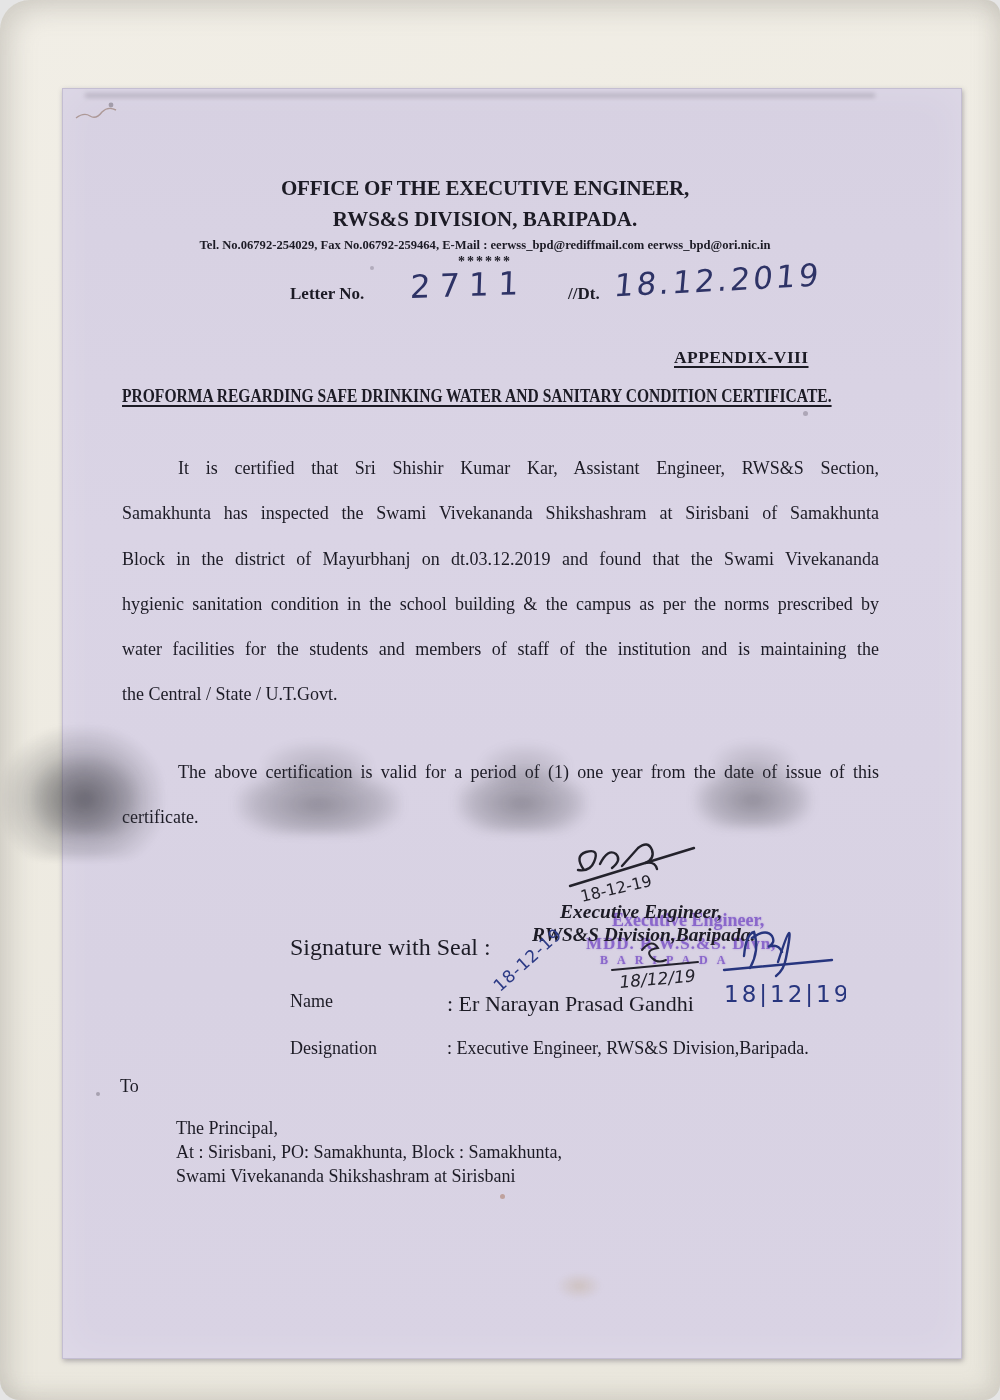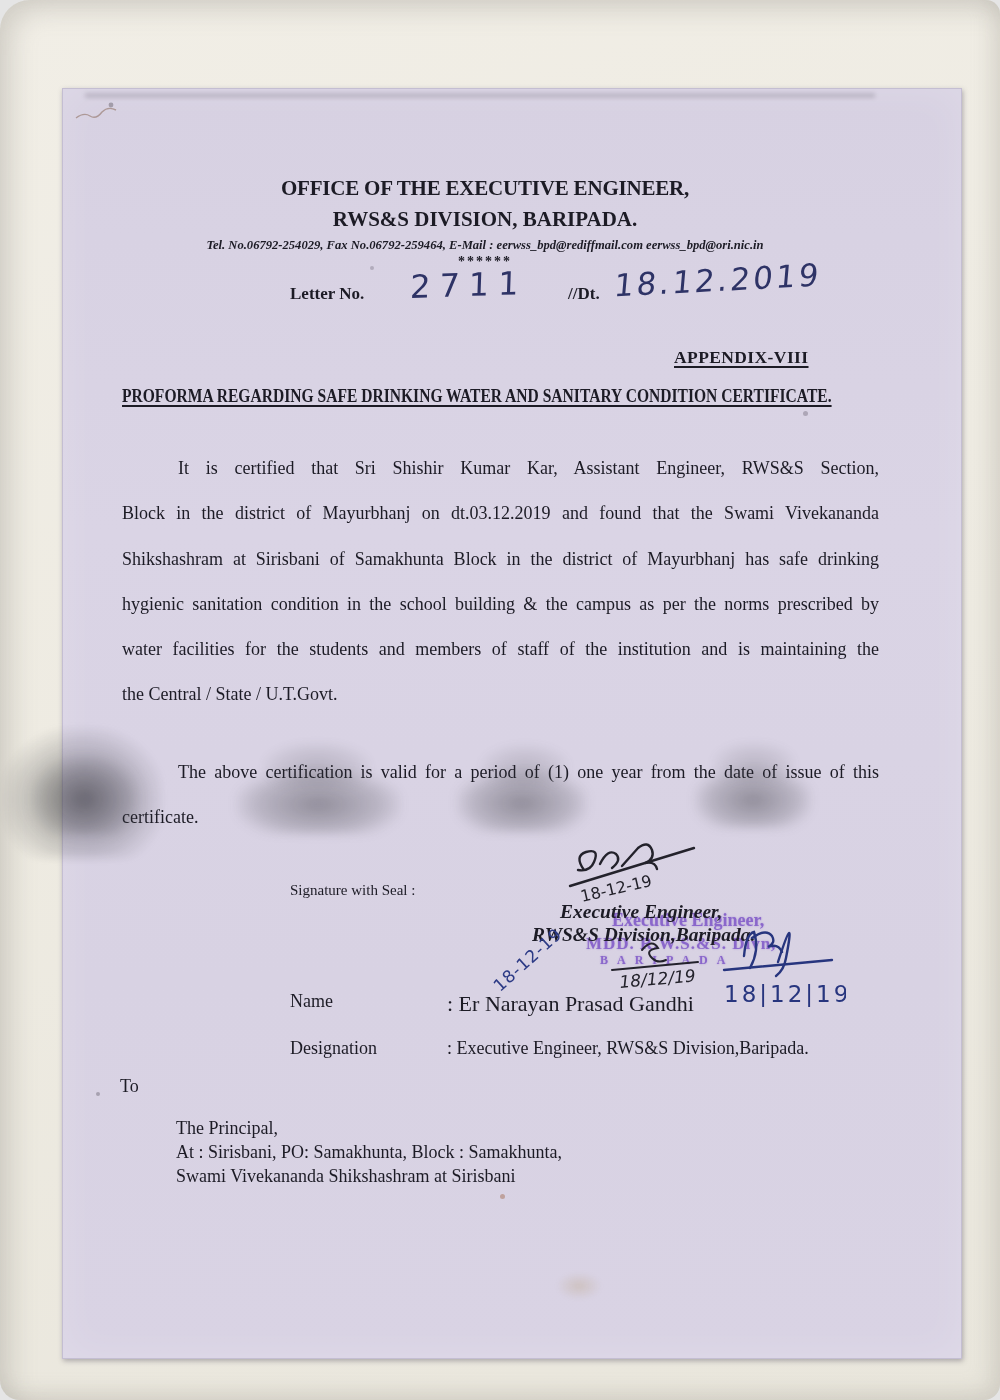--- a/index.html
+++ b/index.html
@@ -43,56 +43,56 @@
   <div class="abs" style="left:85px;top:93px;width:790px;height:5px;background:#57525e;opacity:.22;filter:blur(2px);"></div>
 
   <svg class="abs" style="left:70px;top:88px;" width="60" height="40">
     <path d="M6 30 q8 -6 14 -2 t12 -4 q6 -6 14 -2" stroke="#8a6a5a" stroke-width="1.4" fill="none" opacity=".55"></path>
     <circle cx="41" cy="17" r="2.4" fill="#6b6570" opacity=".5"></circle>
   </svg>
 
   <div class="abs center" style="left:130px;top:176px;width:710px;">
     <div class="ink bold" style="font-size:21px;letter-spacing:-0.2px;">OFFICE OF THE EXECUTIVE ENGINEER,</div>
     <div class="ink bold" style="font-size:21px;margin-top:6px;">RWS&amp;S DIVISION, BARIPADA.</div>
-    <div class="ink bold" style="font-size:12.6px;margin-top:6px;white-space:nowrap;font-style:italic;">Tel. No.06792-254029, Fax No.06792-259464, E-Mail : eerwss_bpd@rediffmail.com eerwss_bpd@ori.nic.in</div>
+    <div class="ink bold" style="font-size:12.6px;margin-top:6px;white-space:nowrap;">Tel. No.06792-254029, Fax No.06792-259464, E-Mail : eerwss_bpd@rediffmail.com eerwss_bpd@ori.nic.in</div>
     <div class="ink bold" style="font-size:14px;letter-spacing:2px;margin-top:1px;">******</div>
   </div>
 
   <div class="abs ink bold" style="left:290px;top:284px;font-size:17px;">Letter No.</div>
   <div class="abs hand" style="left:410px;top:266px;font-size:32px;letter-spacing:9px;transform:rotate(-2deg) skewX(-4deg);">2711</div>
   <div class="abs ink bold" style="left:568px;top:284px;font-size:17px;">//Dt.</div>
   <div class="abs hand" style="left:614px;top:262px;font-size:31px;letter-spacing:3px;transform:rotate(-3deg) skewX(-8deg);">18.12.2019</div>
 
   <div class="abs ink bold u" style="left:674px;top:347px;font-size:17.5px;letter-spacing:.4px;">APPENDIX-VIII</div>
   <div class="abs ink bold u" style="left:122px;top:386px;font-size:18px;white-space:nowrap;transform:scaleX(.865);transform-origin:left center;">PROFORMA REGARDING SAFE DRINKING WATER AND SANITARY CONDITION CERTIFICATE.</div>
 
   <div class="abs" style="left:122px;top:446px;">
     <div class="body-line ind">It is certified that Sri Shishir Kumar Kar, Assistant Engineer, RWS&amp;S Section,</div>
+    <div class="body-line">Samakhunta has inspected the Swami Vivekananda Shikshashram at Sirisbani of Samakhunta</div>
     <div class="body-line">Block in the district of Mayurbhanj on dt.03.12.2019 and found that the Swami Vivekananda</div>
-    <div class="body-line">Shikshashram at Sirisbani of Samakhunta Block in the district of Mayurbhanj has safe drinking</div>
     <div class="body-line">hygienic sanitation condition in the school building &amp; the campus as per the norms prescribed by</div>
     <div class="body-line">water facilities for the students and members of staff of the institution and is maintaining the</div>
     <div class="body-line body-last">the Central / State / U.T.Govt.</div>
   </div>
 
   <div class="abs" style="left:122px;top:750px;">
     <div class="body-line ind">The above certification is valid for a period of (1) one year from the date of issue of this</div>
     <div class="body-line body-last">certificate.</div>
   </div>
 
   <div class="blob" style="left:2px;top:728px;width:160px;height:130px;opacity:.95;"></div>
   <div class="blob" style="left:30px;top:755px;width:110px;height:80px;"></div>
   <div class="blob" style="left:236px;top:768px;width:165px;height:66px;"></div>
   <div class="blob" style="left:262px;top:742px;width:110px;height:46px;opacity:.45;"></div>
   <div class="blob" style="left:456px;top:768px;width:132px;height:64px;"></div>
   <div class="blob" style="left:480px;top:744px;width:90px;height:42px;opacity:.4;"></div>
   <div class="blob" style="left:694px;top:766px;width:118px;height:62px;"></div>
   <div class="blob" style="left:712px;top:742px;width:84px;height:40px;opacity:.4;"></div>
 
-  <div class="abs ink" style="left:290px;top:882px;font-size:15px;">Signature with Seal :</div>
+  <div class="abs ink" style="left:290px;top:934px;font-size:24px;">Signature with Seal :</div>
 
   <svg class="abs" style="left:566px;top:836px;" width="150" height="78" viewBox="0 0 150 78">
     <g stroke="#23222b" stroke-width="2.4" fill="none" stroke-linecap="round">
       <path d="M18 34 q-10 -14 2 -18 q14 -4 8 10 q-4 10 -16 8"></path>
       <path d="M34 28 q8 -16 16 -10 q6 6 -4 14"></path>
       <path d="M56 30 l16 -18 q10 -8 14 2 q3 9 -7 13 q10 -2 12 6"></path>
       <path d="M4 50 L128 12"></path>
     </g>
     <text x="16" y="66" font-size="16" fill="#23222b" transform="rotate(-13 16 66)">18-12-19</text>
   </svg>

